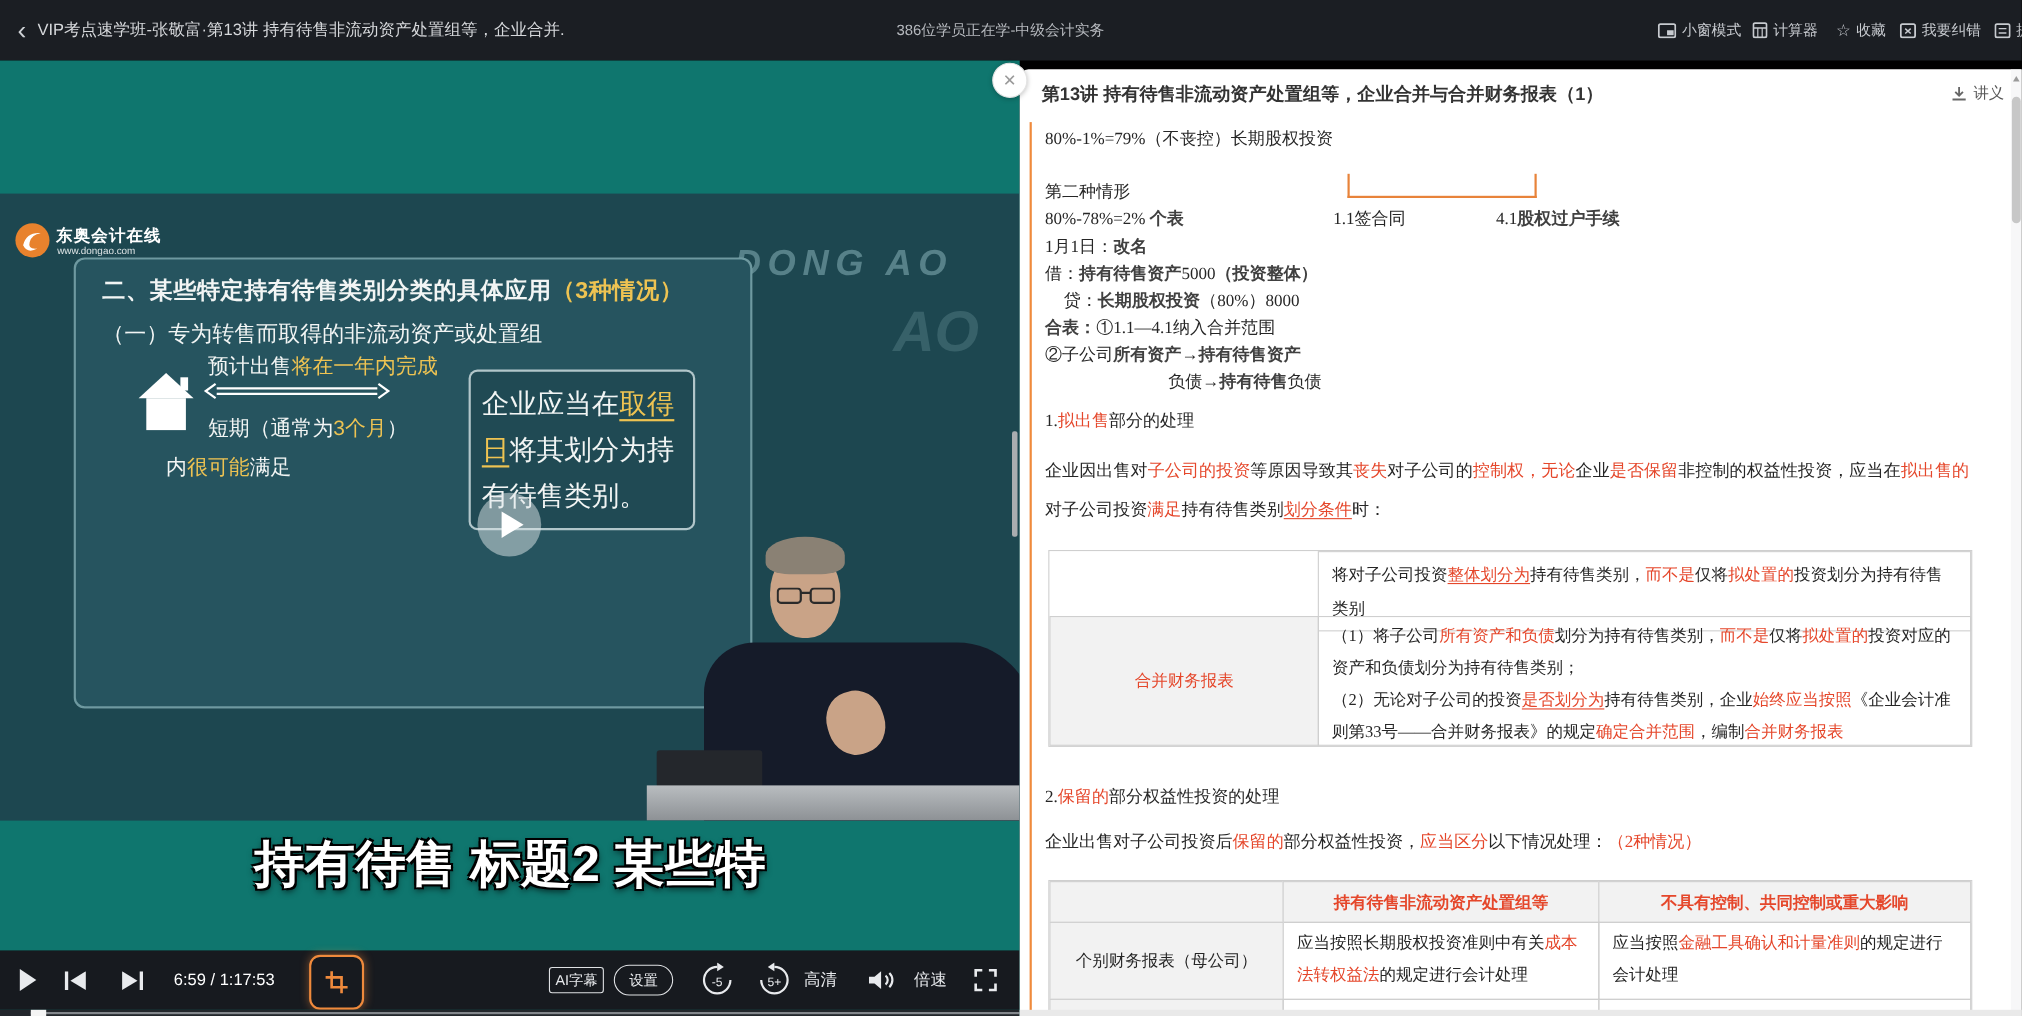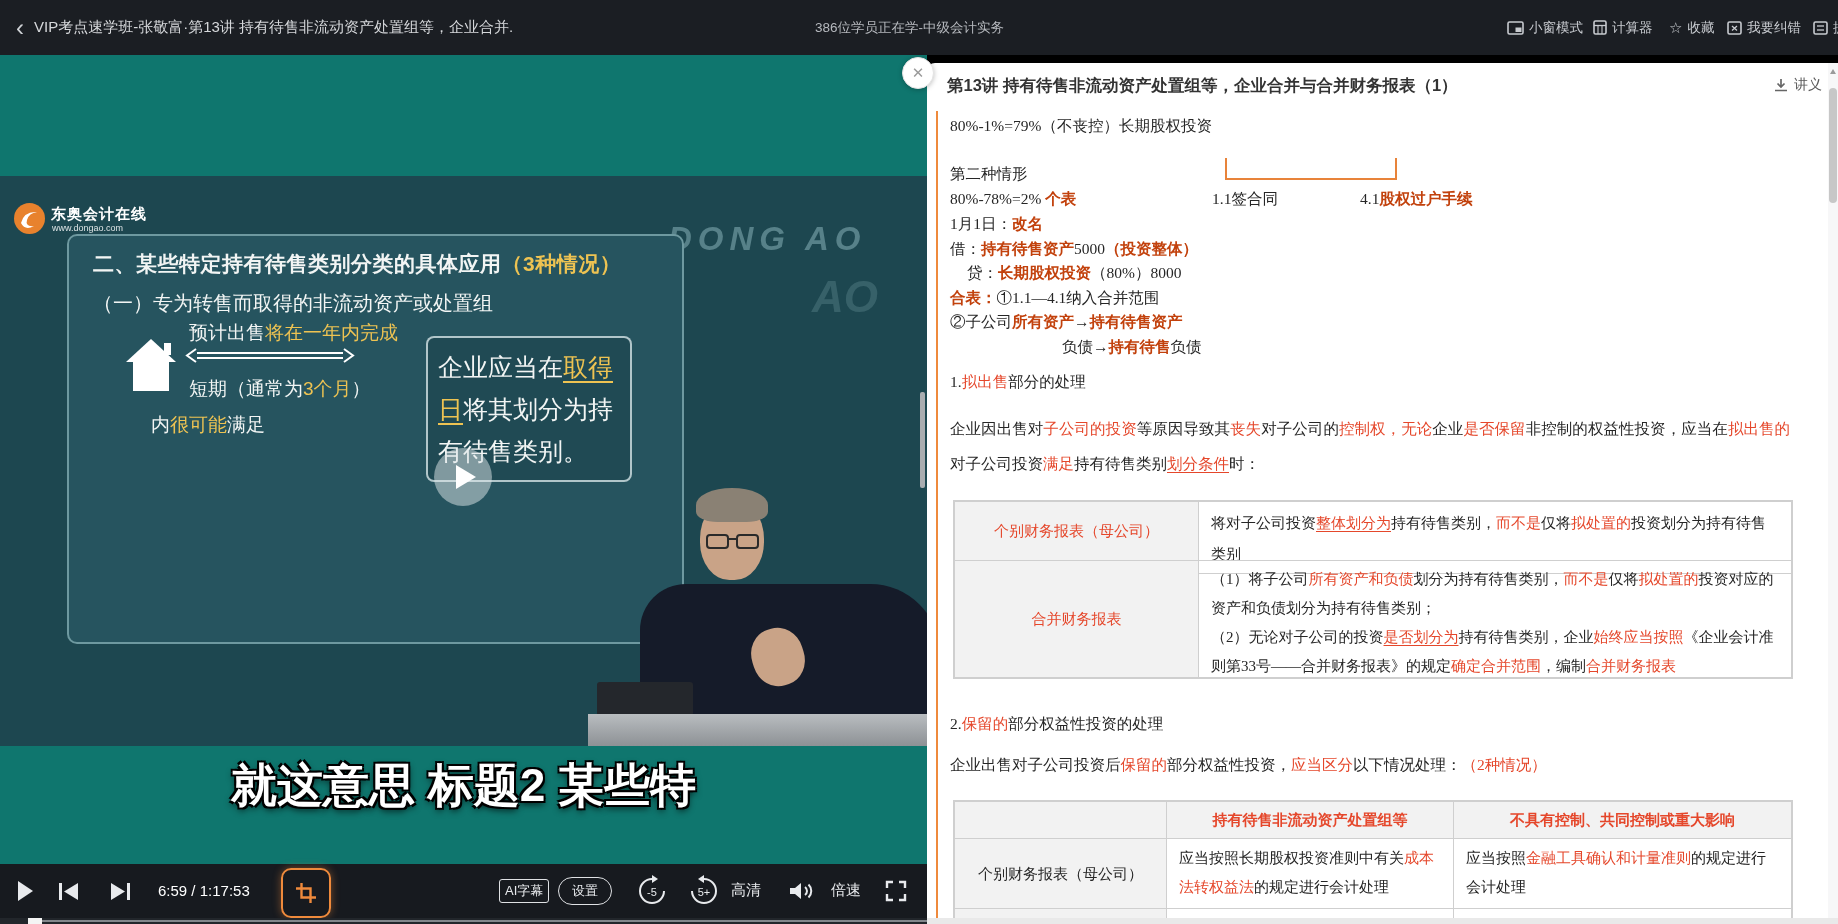--- a/index.html
+++ b/index.html
@@ -13,21 +13,21 @@
   .course-title{font-size:15px;color:#d6d8db;max-width:480px;white-space:nowrap;overflow:hidden;}
   .tb-center{left:815px;top:0;height:55px;display:flex;align-items:center;font-size:13.5px;color:#b6b9be;}
   .tb-item{top:0;height:55px;display:flex;align-items:center;gap:5px;font-size:13.5px;color:#c8cbd0;cursor:pointer;white-space:nowrap;}
   
   #video{left:0;top:55px;width:927px;height:869px;background:#0f766e;overflow:hidden;}
   #frame{left:0;top:121px;width:927px;height:570px;background:#1d4750;overflow:hidden;}
   .logo-circle{left:14px;top:27px;width:31px;height:31px;border-radius:50%;background:#e8822d;}
   .logo-name{left:51px;top:29px;font-size:15px;font-weight:700;color:#fff;letter-spacing:1px;}
   .logo-url{left:52px;top:47px;font-size:9px;color:rgba(255,255,255,.85);}
   .wm1{left:668px;top:44px;font-size:33px;font-style:italic;font-weight:700;letter-spacing:6px;color:rgba(145,188,193,.5);}
-  .wm2{left:812px;top:96px;font-size:44px;font-style:italic;font-weight:700;color:rgba(150,190,195,.22);}
+  .wm2{left:812px;top:96px;font-size:52px;font-style:italic;font-weight:700;color:rgba(150,190,195,.22);}
   #slide{left:67px;top:58px;width:613px;height:406px;background:#26545f;border:2px solid rgba(170,210,214,.55);border-radius:10px;color:#f2f5f4;}
   .sl-title{left:24px;top:14px;font-size:21px;font-weight:700;letter-spacing:.5px;}
   .sl-sub{left:24px;top:54px;font-size:20px;}
   .sl-r1{left:120px;top:84px;font-size:19px;}
   .sl-arrow{left:116px;top:112px;}
   .sl-r2{left:120px;top:140px;font-size:19px;}
   .sl-r3{left:82px;top:176px;font-size:19px;}
   .sl-box{left:357px;top:100px;width:182px;padding:8px 10px;border:2px solid rgba(215,230,232,.8);border-radius:8px;background:rgba(16,45,52,.25);font-size:25px;line-height:42px;}
   .playbtn{left:365px;top:212px;width:58px;height:58px;border-radius:50%;background:rgba(223,231,233,.5);cursor:pointer;}
   .playbtn svg{position:absolute;left:21px;top:16px;}
@@ -75,21 +75,21 @@
   .scroll-thumb{left:902px;top:25px;width:8px;height:115px;background:#c7c7c7;border-radius:4px;}
   .scroll-arrow{left:903px;top:6px;width:0;height:0;border-left:3px solid transparent;border-right:3px solid transparent;border-bottom:5px solid #9a9a9a;}
   .closebtn{left:902px;top:57px;width:30px;height:30px;border-radius:50%;background:#fff;border:1px solid #e4e4e4;
             box-shadow:0 1px 5px rgba(0,0,0,.25);color:#9a9a9a;font-size:15px;display:flex;align-items:center;justify-content:center;
             cursor:pointer;font-family:"Liberation Sans",sans-serif;z-index:5;}
   .mini-thumb{left:920px;top:392px;width:5px;height:96px;background:#aaadb0;border-radius:2px;z-index:4;}
   .strip-panel{left:927px;top:918px;width:911px;height:6px;background:#e9e9e9;}
   
   .sg-r{color:#e5472b;}
   .sg-ru{color:#e5472b;text-decoration:underline;text-underline-offset:3px;}
-  .sg-b{font-weight:700;color:#c2410c;}
+  .sg-b{font-weight:700;color:#404040;}
   .sg-y{color:#eec352;}
   .sg-yu{color:#eec352;border-bottom:2px solid #eec352;}
 </style>
 </head>
 <body>
 
 <div id="topbar" class="abs">
   <div class="abs tb-left">
     <span class="back">‹</span>
     <span class="course-title">VIP考点速学班-张敬富·第13讲 持有待售非流动资产处置组等，企业合并...</span>
@@ -183,21 +183,21 @@
       <svg width="54" height="16">
           <rect x="1" y="1" width="21" height="13" rx="3" fill="none" stroke="#2a2a2a" stroke-width="2"></rect>
           <rect x="31" y="1" width="21" height="13" rx="3" fill="none" stroke="#2a2a2a" stroke-width="2"></rect>
           <line x1="22" y1="5" x2="31" y2="5" stroke="#2a2a2a" stroke-width="2"></line>
         </svg>
     </div>
     <div class="abs laptop"></div>
     <div class="abs desk"></div>
   </div>
 
-  <div class="abs caption">就这意思 标题2 某些特</div>
+  <div class="abs caption">持有待售 标题2 某些特</div>
 
 
   <div id="controls" class="abs">
     <div class="ctl" style="left:16px;top:16px;">
       <svg width="18" height="22">
           <polygon points="2,1 2,21 17,11" fill="#e8eaed"></polygon>
         </svg>
     </div>
     <div class="ctl" style="left:58px;top:19px;">
       <svg width="21" height="17">
@@ -277,21 +277,20 @@
   <div class="nline" style="left:23px;top:151px;"><span>1月1日：</span><span class="sg-b">改名</span></div>
   <div class="nline" style="left:23px;top:176px;"><span>借：</span><span class="sg-b">持有待售资产</span><span>5000</span><span class="sg-b">（投资整体）</span></div>
   <div class="nline" style="left:40px;top:200px;"><span>贷：</span><span class="sg-b">长期股权投资</span><span>（80%）8000</span></div>
   <div class="nline" style="left:23px;top:225px;"><span class="sg-b">合表：</span><span>①1.1—4.1纳入合并范围</span></div>
   <div class="nline" style="left:23px;top:249px;"><span>②子公司</span><span class="sg-b">所有资产</span><span>→</span><span class="sg-b">持有待售资产</span></div>
   <div class="nline" style="left:135px;top:274px;"><span>负债→</span><span class="sg-b">持有待售</span><span>负债</span></div>
   <div class="nline" style="left:23px;top:309px;"><span>1.</span><span class="sg-r">拟出售</span><span>部分的处理</span></div>
   <div class="npara" style="left:23px;top:348px;"><span>企业因出售对</span><span class="sg-r">子公司的投资</span><span>等原因导致其</span><span class="sg-r">丧失</span><span>对子公司的</span><span class="sg-r">控制权，</span><span class="sg-r">无论</span><span>企业</span><span class="sg-r">是否保留</span><span>非控制的权益性投资，应当在</span><span class="sg-r">拟出售的</span><span>对子公司投资</span><span class="sg-r">满足</span><span>持有待售类别</span><span class="sg-ru">划分条件</span><span>时：</span></div>
 
   <div class="tbl" style="left:26px;top:437px;width:838px;height:177px;">
-    <div class="cell cell-head red-head" style="left:0;top:0;width:245px;height:60px;">个别财务报表（母公司）</div>
     <div class="cell cell-body" style="left:244px;top:0;width:594px;height:73px;white-space:normal;"><span>将对子公司投资</span><span class="sg-ru">整体划分为</span><span>持有待售类别，</span><span class="sg-r">而不是</span><span>仅将</span><span class="sg-r">拟处置的</span><span>投资划分为持有待售类别</span></div>
     <div class="cell cell-head red-head" style="left:0;top:59px;width:245px;height:118px;">合并财务报表</div>
     <div class="cell cell-body" style="left:244px;top:59px;width:594px;height:118px;line-height:29px;padding-top:4px;"><span>（1）将子公司</span><span class="sg-r">所有资产和负债</span><span>划分为持有待售类别，</span><span class="sg-r">而不是</span><span>仅将</span><span class="sg-r">拟处置的</span><span>投资对应的资产和负债划分为持有待售类别；</span><br><span>（2）无论对子公司的投资</span><span class="sg-ru">是否划分为</span><span>持有待售类别，企业</span><span class="sg-r">始终应当按照</span><span>《企业会计准则第33号——合并财务报表》的规定</span><span class="sg-r">确定合并范围</span><span>，编制</span><span class="sg-r">合并财务报表</span></div>
   </div>
 
   <div class="nline" style="left:23px;top:651px;"><span>2.</span><span class="sg-r">保留的</span><span>部分权益性投资的处理</span></div>
   <div class="nline" style="left:23px;top:692px;"><span>企业出售对子公司投资后</span><span class="sg-r">保留的</span><span>部分权益性投资，</span><span class="sg-r">应当区分</span><span>以下情况处理：</span><span class="sg-r">（2种情况）</span></div>
 
   <div class="tbl" style="left:26px;top:737px;width:838px;height:200px;">
     <div class="cell cell-head" style="left:0;top:0;width:213px;height:38px;"></div>

